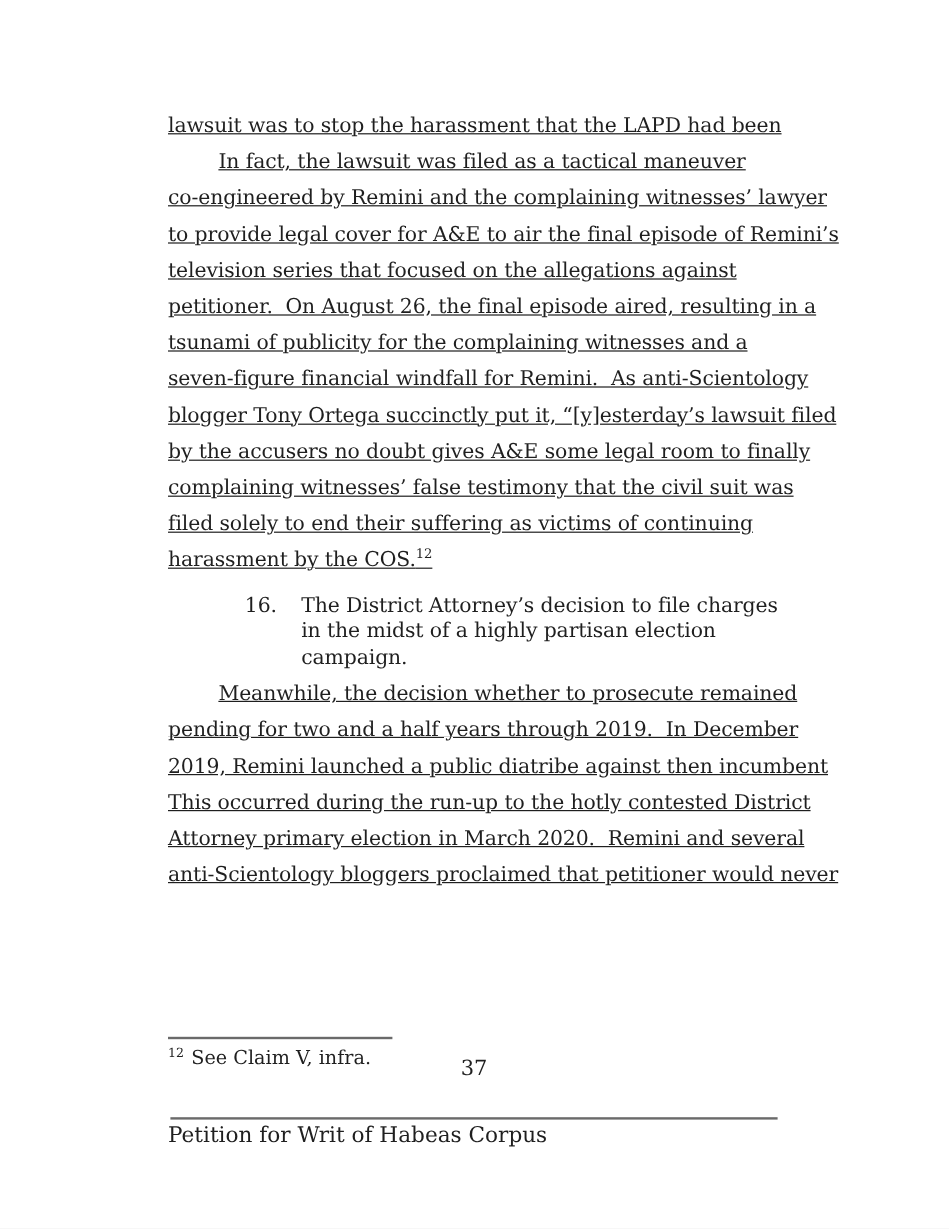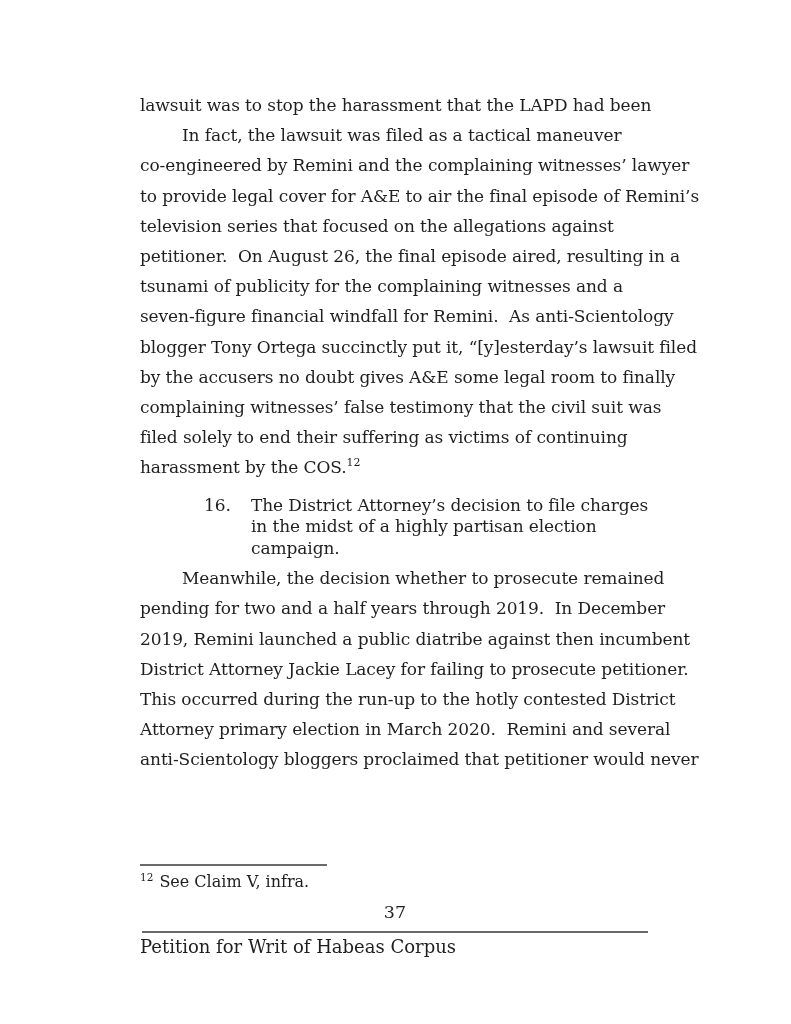--- a/index.html
+++ b/index.html
@@ -21,20 +21,21 @@
     position: absolute;
     left: 140px;
     top: 90px;
     width: 530px;
   }
   .line {
     white-space: pre;
     font-size: 17px;
     line-height: 30.2px;
     letter-spacing: -0.1px;
+    text-decoration: underline;
   }
   .para.indent .line:first-child {
     text-indent: 42px;
   }
   .fn-ref {
     font-size: 11px;
     vertical-align: super;
     line-height: 0;
   }
   .heading {
@@ -72,21 +73,21 @@
   }
   .footnote-line .fn-marker {
     font-size: 10.5px;
     vertical-align: super;
     line-height: 0;
     margin-right: 6px;
   }
   .page-number {
     position: absolute;
     left: 140px;
-    top: 902px;
+    top: 881px;
     width: 510px;
     text-align: center;
     font-size: 17.5px;
   }
   .footer-rule {
     position: absolute;
     left: 142px;
     top: 931px;
     width: 506px;
     height: 2px;
@@ -133,21 +134,20 @@
         <div class="hline">The District Attorney’s decision to file charges</div>
         <div class="hline">in the midst of a highly partisan election</div>
         <div class="hline">campaign.</div>
       </div>
     </div>
 
     <div class="para indent">
       <div class="line">Meanwhile, the decision whether to prosecute remained</div>
       <div class="line">pending for two and a half years through 2019.  In December</div>
       <div class="line">2019, Remini launched a public diatribe against then incumbent</div>
-      <div class="line">District Attorney Jackie Lacey for failing to prosecute petitioner.</div>
       <div class="line">This occurred during the run-up to the hotly contested District</div>
       <div class="line">Attorney primary election in March 2020.  Remini and several</div>
       <div class="line">anti-Scientology bloggers proclaimed that petitioner would never</div>
     </div>
 
   </div>
 
   <div class="footnote-block">
     <div class="footnote-rule"></div>
     <div class="footnote-line"><span class="fn-marker">12</span><span>See Claim V, infra.</span></div>

